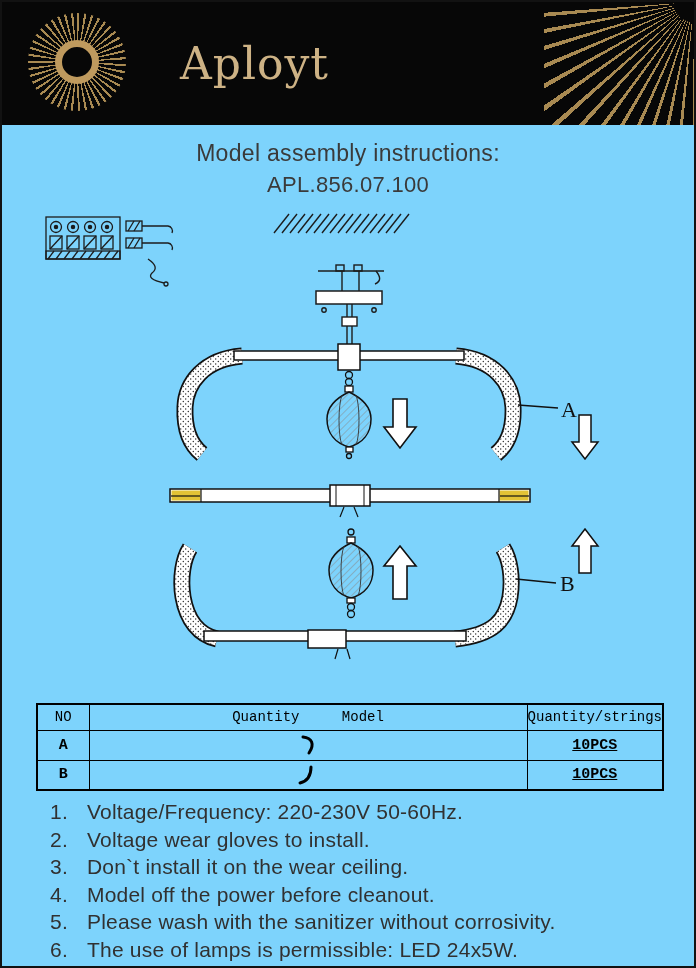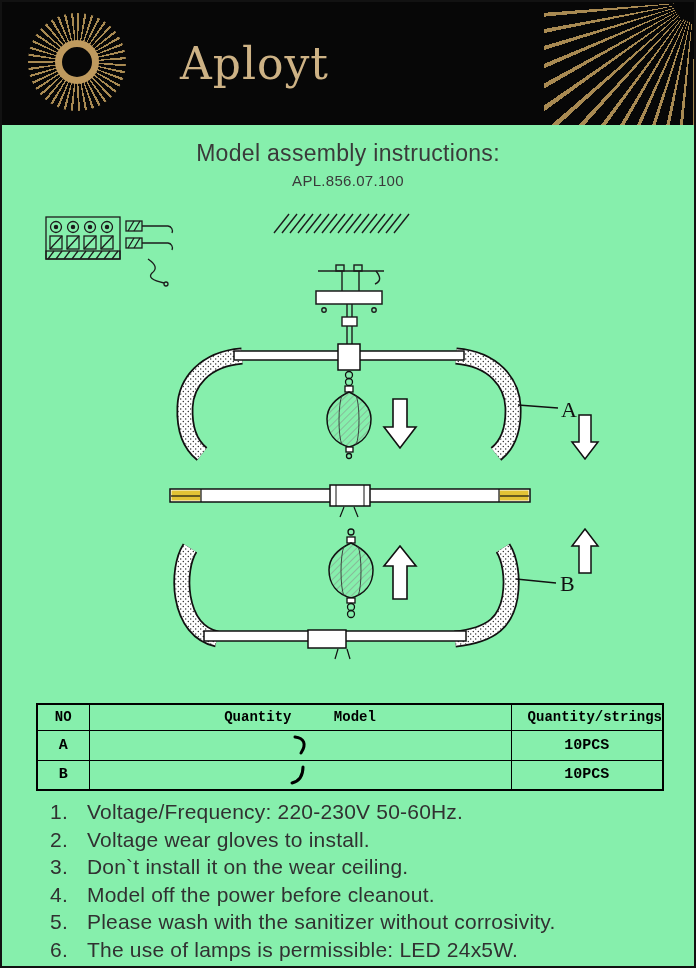--- a/index.html
+++ b/index.html
@@ -1,21 +1,21 @@
 <!DOCTYPE html>
 <html><head>
 <meta charset="utf-8">
 <style>
   * { margin:0; padding:0; box-sizing:border-box; }
   html,body { background:#ffffff; }
   body { font-family:"Liberation Sans", sans-serif; }
 
   .page {
     position:relative; width:696px; height:968px; margin:0 auto;
-    background:#86efac; border:2px solid #121212; overflow:hidden;
+    background:#7dd3fc; border:2px solid #121212; overflow:hidden;
   }
 
   
   .header {
     position:absolute; top:0; left:0; width:100%; height:123px;
     background:#070707; overflow:hidden;
   }
   .sun-left {
     position:absolute; left:26px; top:11px; width:98px; height:98px; border-radius:50%;
     background:repeating-conic-gradient(from 0deg, #a98a52 0 2.8deg, #070707 2.8deg 8.4deg);
@@ -32,37 +32,37 @@
   .rays-right {
     position:absolute; top:0; right:0; width:150px; height:123px;
     background:
       radial-gradient(circle at 100% 0%, #070707 0 20px, rgba(0,0,0,0) 21px),
       repeating-conic-gradient(from 150deg at 100% 0%, #070707 0deg 4.6deg, #a98a52 4.6deg 6.1deg);
   }
 
   
   .title-block { position:absolute; top:138px; left:0; width:100%; text-align:center; color:#3a3a3a; }
   .title-line1 { font-size:23px; letter-spacing:0.3px; }
-  .title-line2 { font-size:15px; margin-top:5px; letter-spacing:0.3px;text-align:center; }
+  .title-line2 { font-size:22px; margin-top:5px; letter-spacing:0.3px;text-align:center; }
 
   
   .diagram { position:absolute; top:193px; left:0; width:696px; height:507px; }
 
   
   .parts-table {
     position:absolute; top:701px; left:34px; width:628px;
     border-collapse:collapse; border:2px solid #000;
     font-family:"Liberation Mono", monospace; color:#000;
   }
   .parts-table th, .parts-table td { border:1.5px solid #000; text-align:center; vertical-align:middle; }
-  .parts-table th { height:26px; font-size:14px; font-weight:bold;margin-left:38px; }
+  .parts-table th { height:26px; font-size:14px; font-weight:normal;margin-left:38px; }
   .parts-table td { height:30px; font-size:15px; font-weight:bold; }
   .col-no { width:52px; }
-  .col-qty { width:124px; }
-  .col-qty-h { width:124px; font-size:13px;padding-left:16px; }
+  .col-qty { width:124px;text-decoration:underline; }
+  .col-qty-h { width:124px; font-size:13px; }
   .col-model-h { word-spacing:34px; }
   .sym-cell svg { vertical-align:middle; }
 
   
   .instr-list { position:absolute; top:796px; left:48px; width:628px; color:#313131; }
   .instr-item { display:flex; align-items:flex-start; font-size:21px; line-height:27.5px; letter-spacing:0.2px; }
   .instr-num { flex:0 0 37px; }
   .instr-text { flex:1; }
 </style>
 </head>

